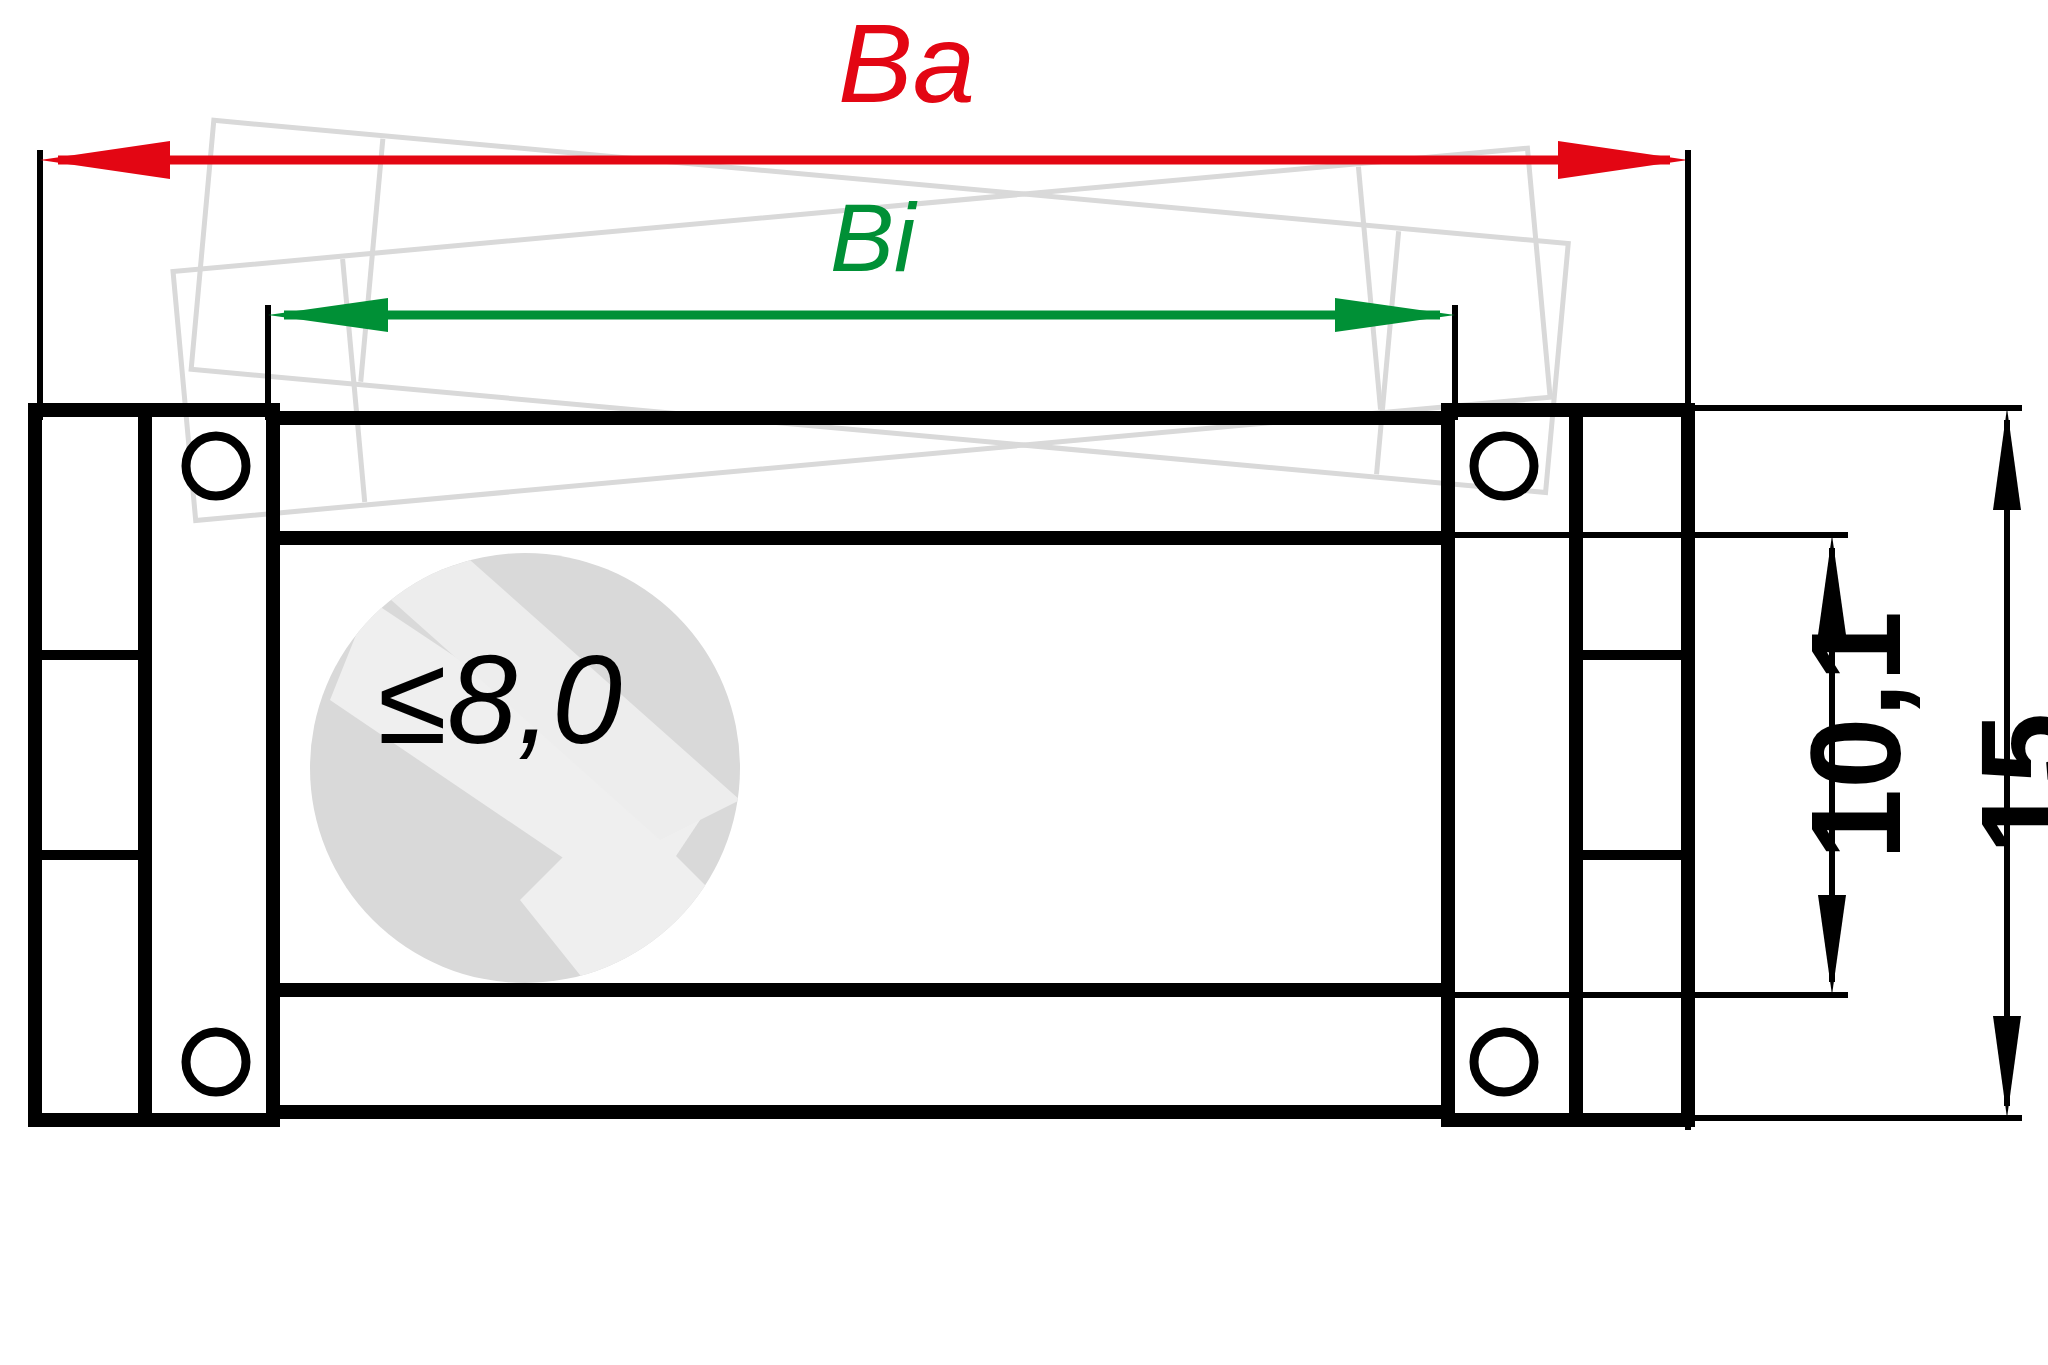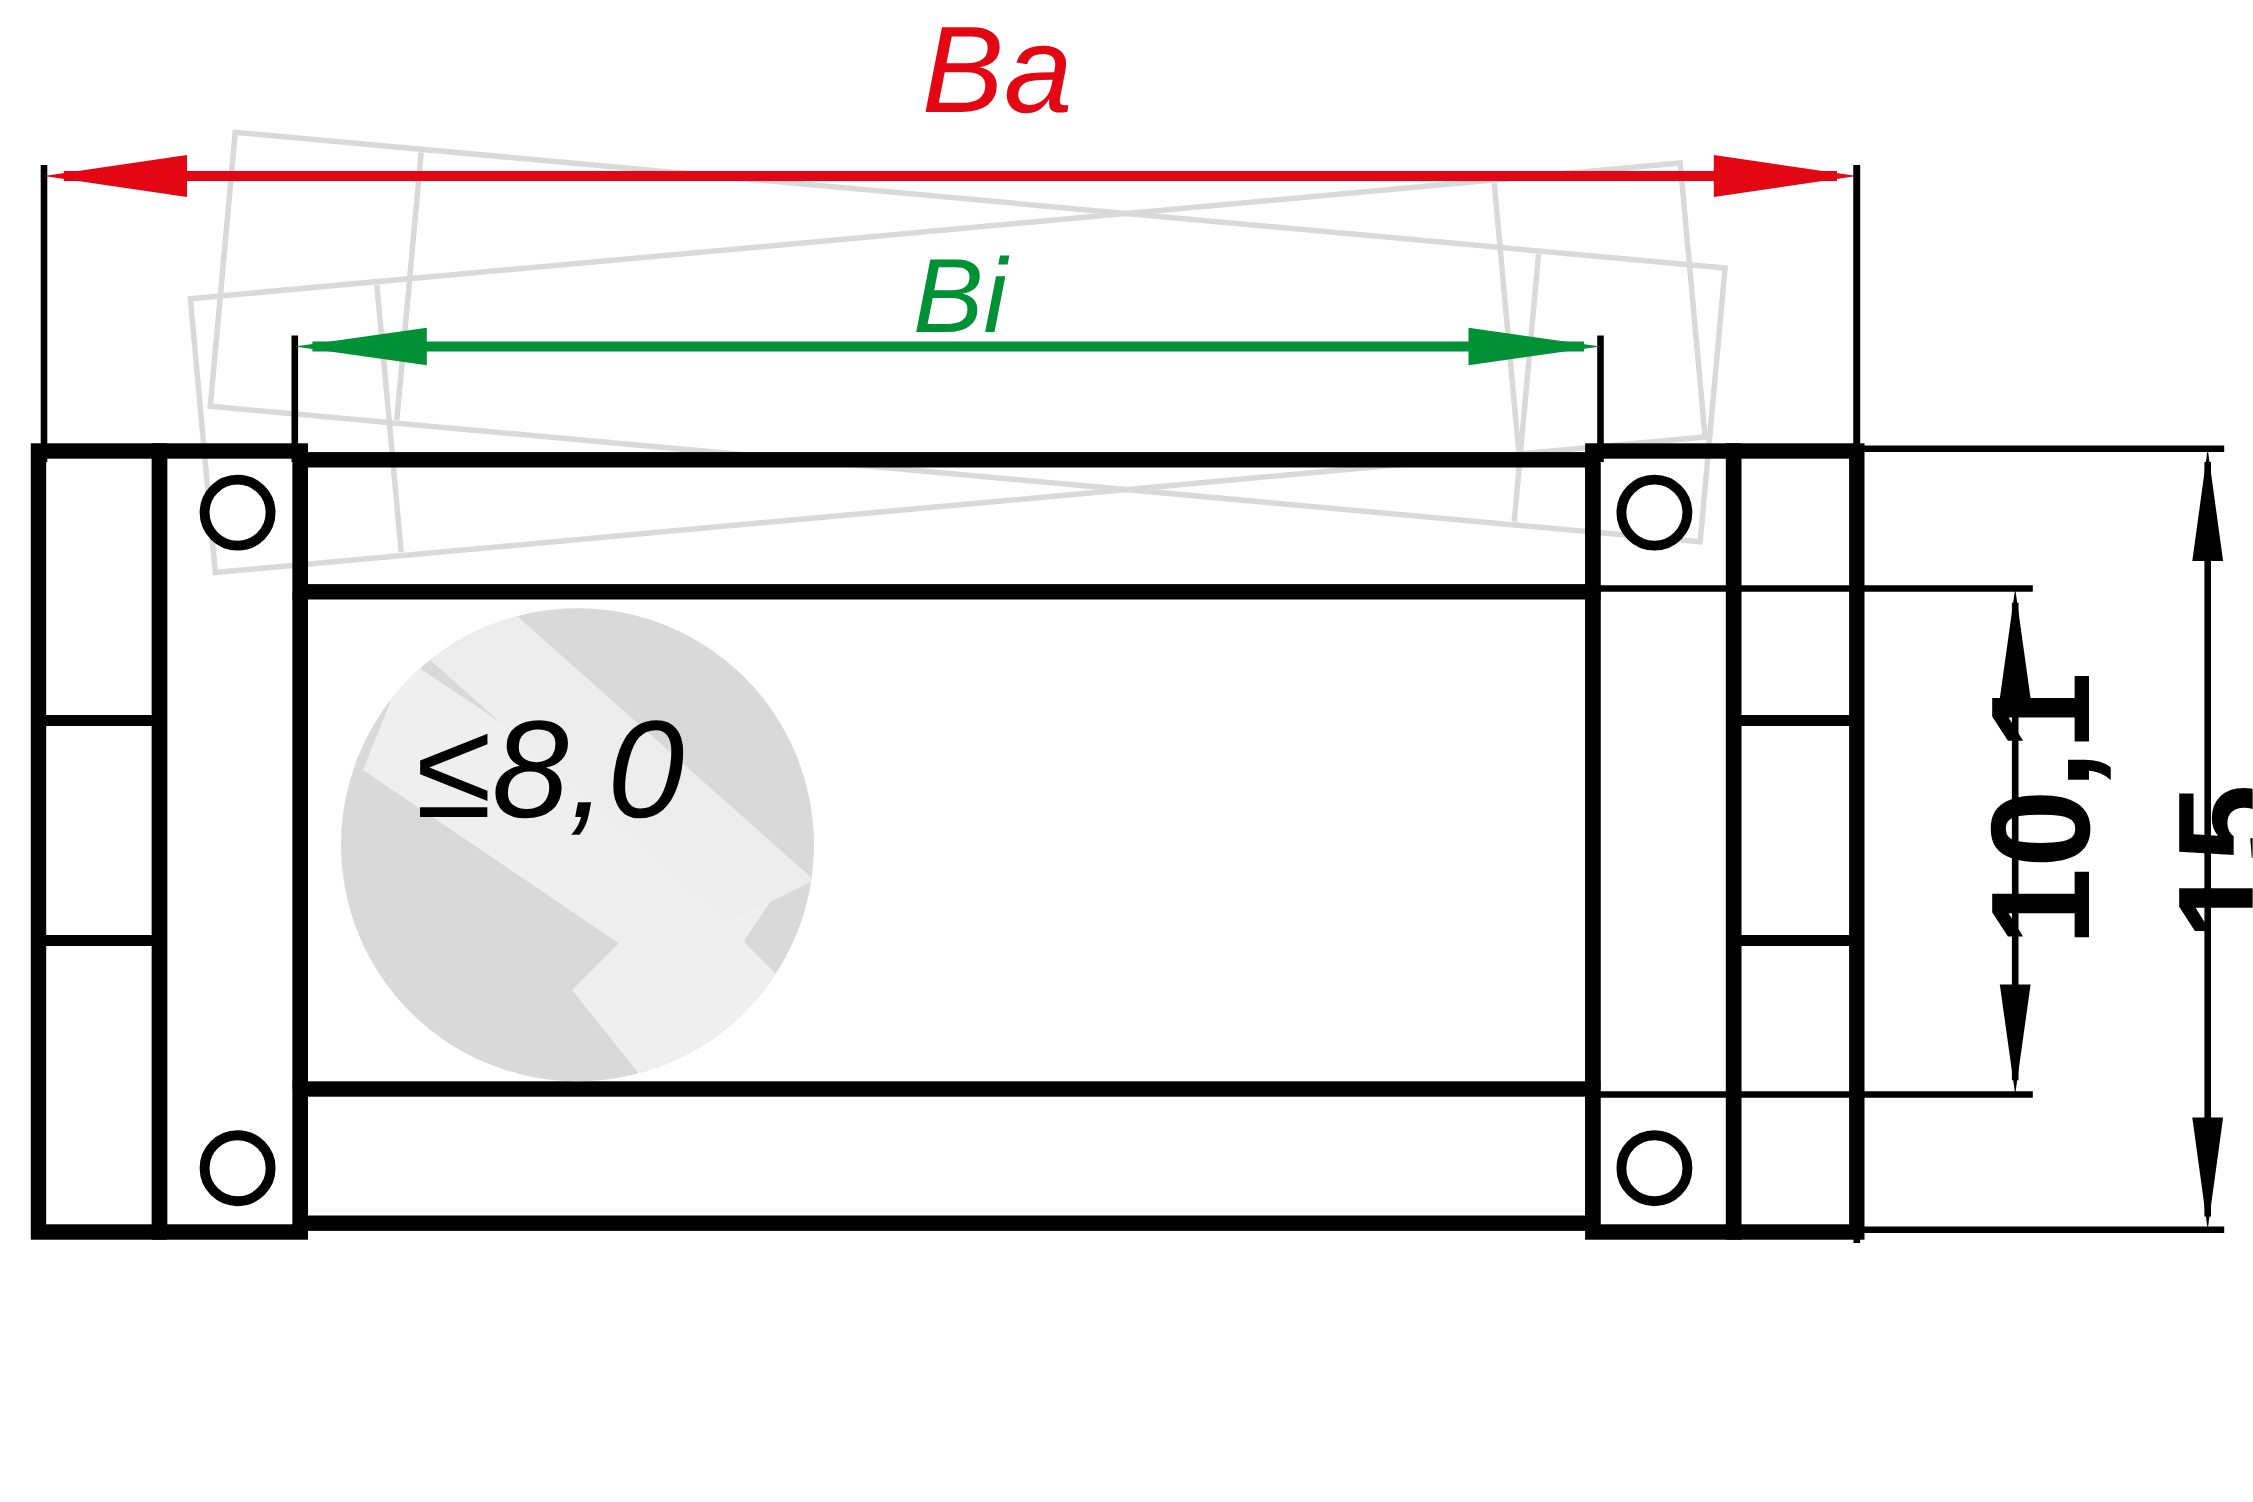--- a/index.html
+++ b/index.html
@@ -37,21 +37,20 @@
     left: 818px;
     top: 8px;
     margin-left: 20px;
   }
   .lbl-bi {
     font-size: 96px;
     font-style: italic;
     font-family: "Liberation Sans", sans-serif;
     left: 830px;
     top: 190px;
-    margin-top: 32px;
   }
   .lbl-rot {
     font-size: 128px;
     font-weight: bold;
     font-family: "Liberation Sans", sans-serif;
     transform-origin: 0 0;
     transform: rotate(-90deg);
   }
   .lbl-101 { left: 1792px; top: 860px; }
   .lbl-15  { left: 1962px; top: 855px; }

